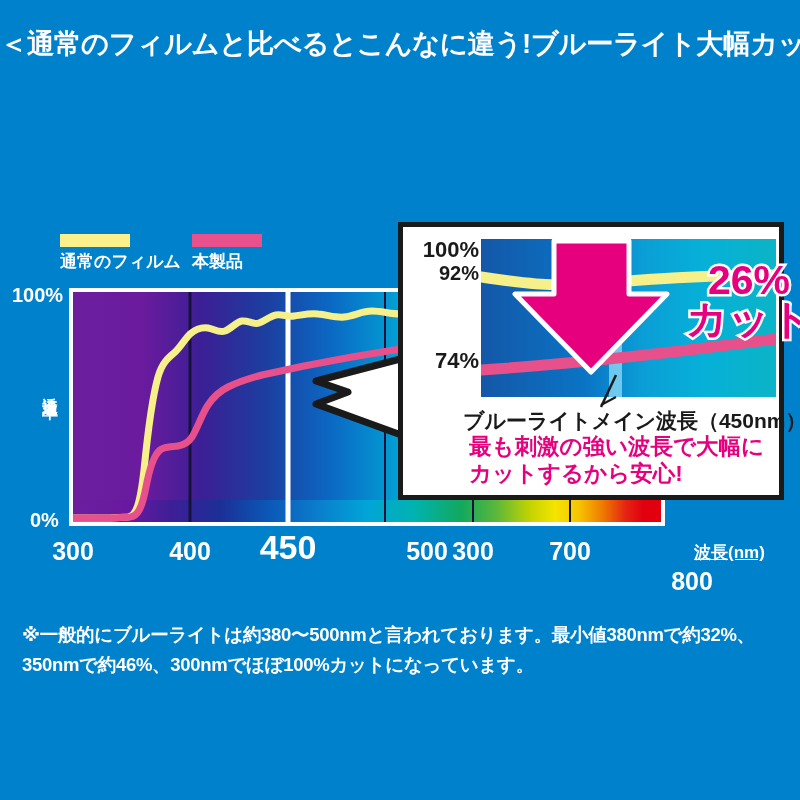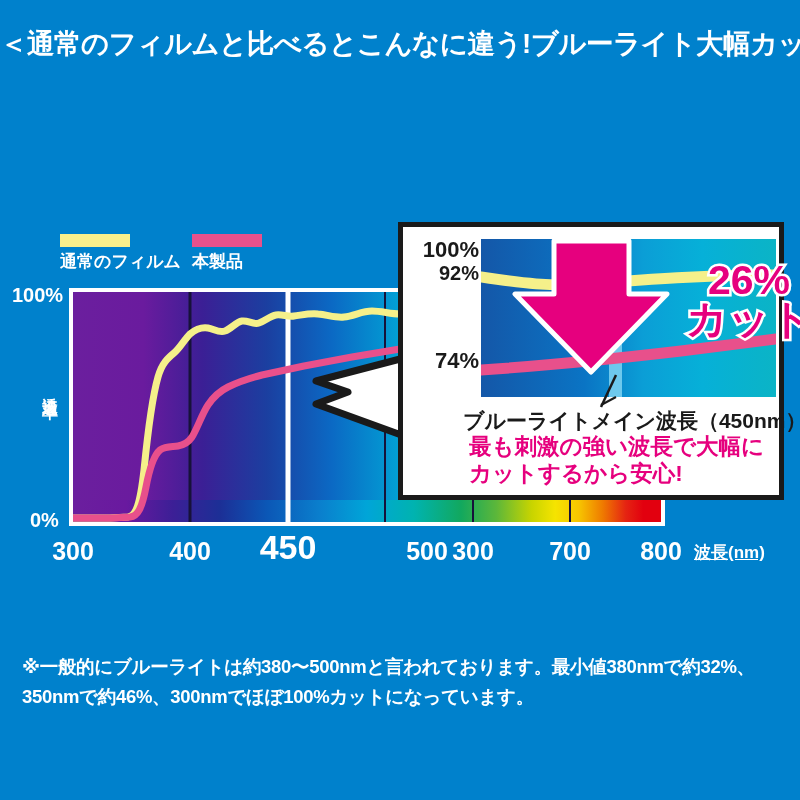--- a/index.html
+++ b/index.html
@@ -119,21 +119,21 @@
     line-height: 0.95;
     text-align: center;
     -webkit-text-stroke: 5px #ffffff;
     paint-order: stroke fill;
     white-space: nowrap;
   }
 
   
   .footnote {
     position: absolute;
-    left: 22px; top: 652px;
+    left: 22px; top: 620px;
     width: 770px;
     color: #ffffff;
     font-size: 18.5px;
     font-weight: bold;
     line-height: 1.62;
     letter-spacing: -0.3px;
   }
   .footnote div { white-space: nowrap; }
 </style>
 </head>
@@ -236,21 +236,21 @@
   <div class="y-label-top">100%</div>
   <div class="y-label-bottom">0%</div>
   <div class="y-axis-title">透過率</div>
 
   <div class="x-tick" style="left:73px;">300</div>
   <div class="x-tick" style="left:190px;">400</div>
   <div class="x-tick big" style="left:288px;">450</div>
   <div class="x-tick" style="left:391px;margin-left:36px;">500</div>
   <div class="x-tick" style="left:473px;">300</div>
   <div class="x-tick" style="left:570px;">700</div>
-  <div class="x-tick" style="left:661px;">800</div>
+  <div class="x-tick" style="left:692px;margin-top:30px;">800</div>
   <div class="x-unit">波長(nm)</div>
 </div>
 
 <div class="inset">
 
   <div class="inset-y v100">100%</div>
   <div class="inset-y v92">92%</div>
   <div class="inset-y v74">74%</div>
 
   <div class="inset-plot">

